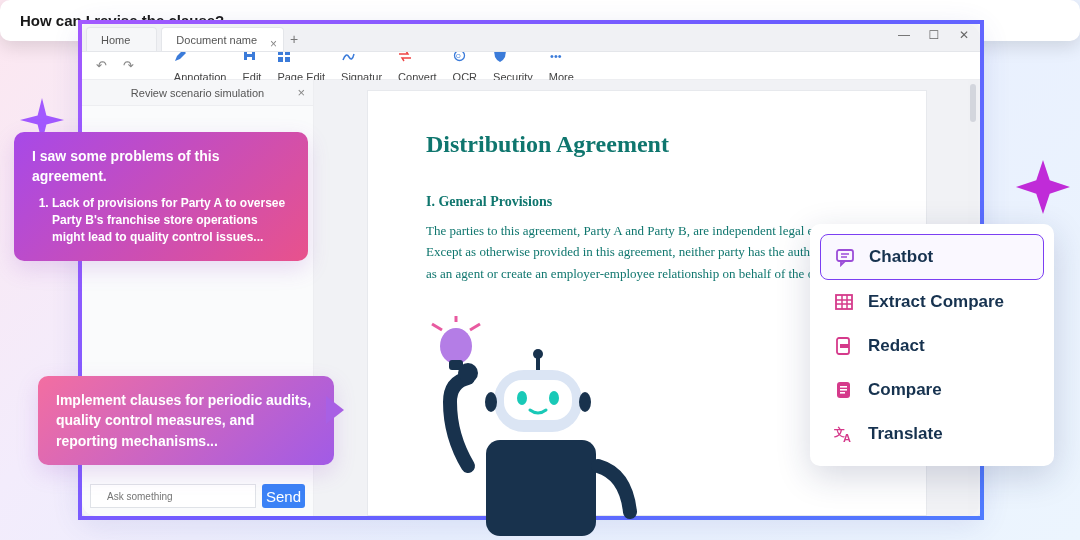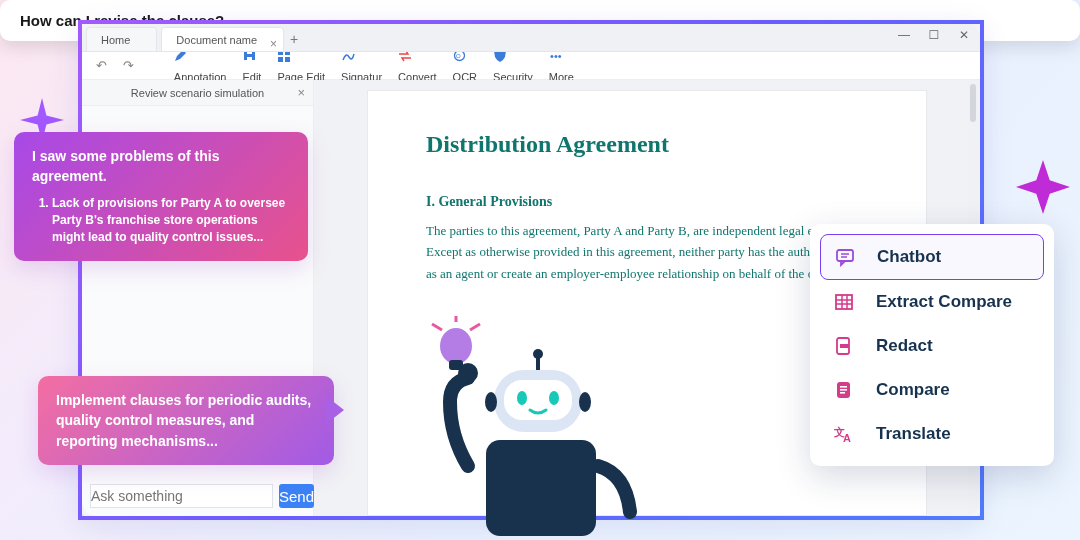--- a/index.html
+++ b/index.html
@@ -68,22 +68,22 @@
     height:26px; display:flex; align-items:center; justify-content:center;
     font-size:11px; color:#555; border-bottom:1px solid #edeef1; position:relative;
     background:#f6f7f9;
   }
   .panelhdr .pclose { position:absolute; right:8px; color:#888; font-size:13px;}
   .panelbody { flex:1; }
   .panelinput {
     display:flex; gap:6px; padding:8px;
   }
   .panelinput input {
-    flex:1; height:24px; border:1px solid #dfe2e7; padding:0 0;
-    font-size:14px; color:#555; background:#fff;
+    flex:1; height:24px; border:1px solid #dfe2e7; padding:0 16px;
+    font-size:10px; color:#555; background:#fff;
   }
   .panelinput button {
     width:50px; height:24px; background:#3b82f6; color:#fff; border:none;
     font-size:15px; border-radius:3px; cursor:pointer;
   }
 
   
   .doc { flex:1; background:#f1f2f5; display:flex; justify-content:center; padding-top:10px; position:relative;}
   .page {
     width:560px; background:#fff; border:1px solid #e7e9ed;
@@ -118,21 +118,21 @@
   
   .robot { position:absolute; left:428px; top:316px; width:220px; height:220px; }
 
   
   .menu {
     position:absolute; right:26px; top:224px; width:244px;
     background:#fff; border-radius:10px; box-shadow:0 10px 34px rgba(30,40,90,.18);
     padding:10px;
   }
   .mitem {
-    display:flex; align-items:center; gap:22px;
+    display:flex; align-items:center; gap:14px;
     padding:12px 14px; font-size:17px; font-weight:700; color:#16324f;
     border-radius:8px; cursor:pointer;
   }
   .mitem.active { border:1.5px solid #7b3ff2; background:#faf8ff;}
   .mitem .mic { width:20px; height:20px; display:flex; align-items:center; justify-content:center;}
 </style>
 </head>
 <body>
 
 <div class="sparkle spark-tl">

